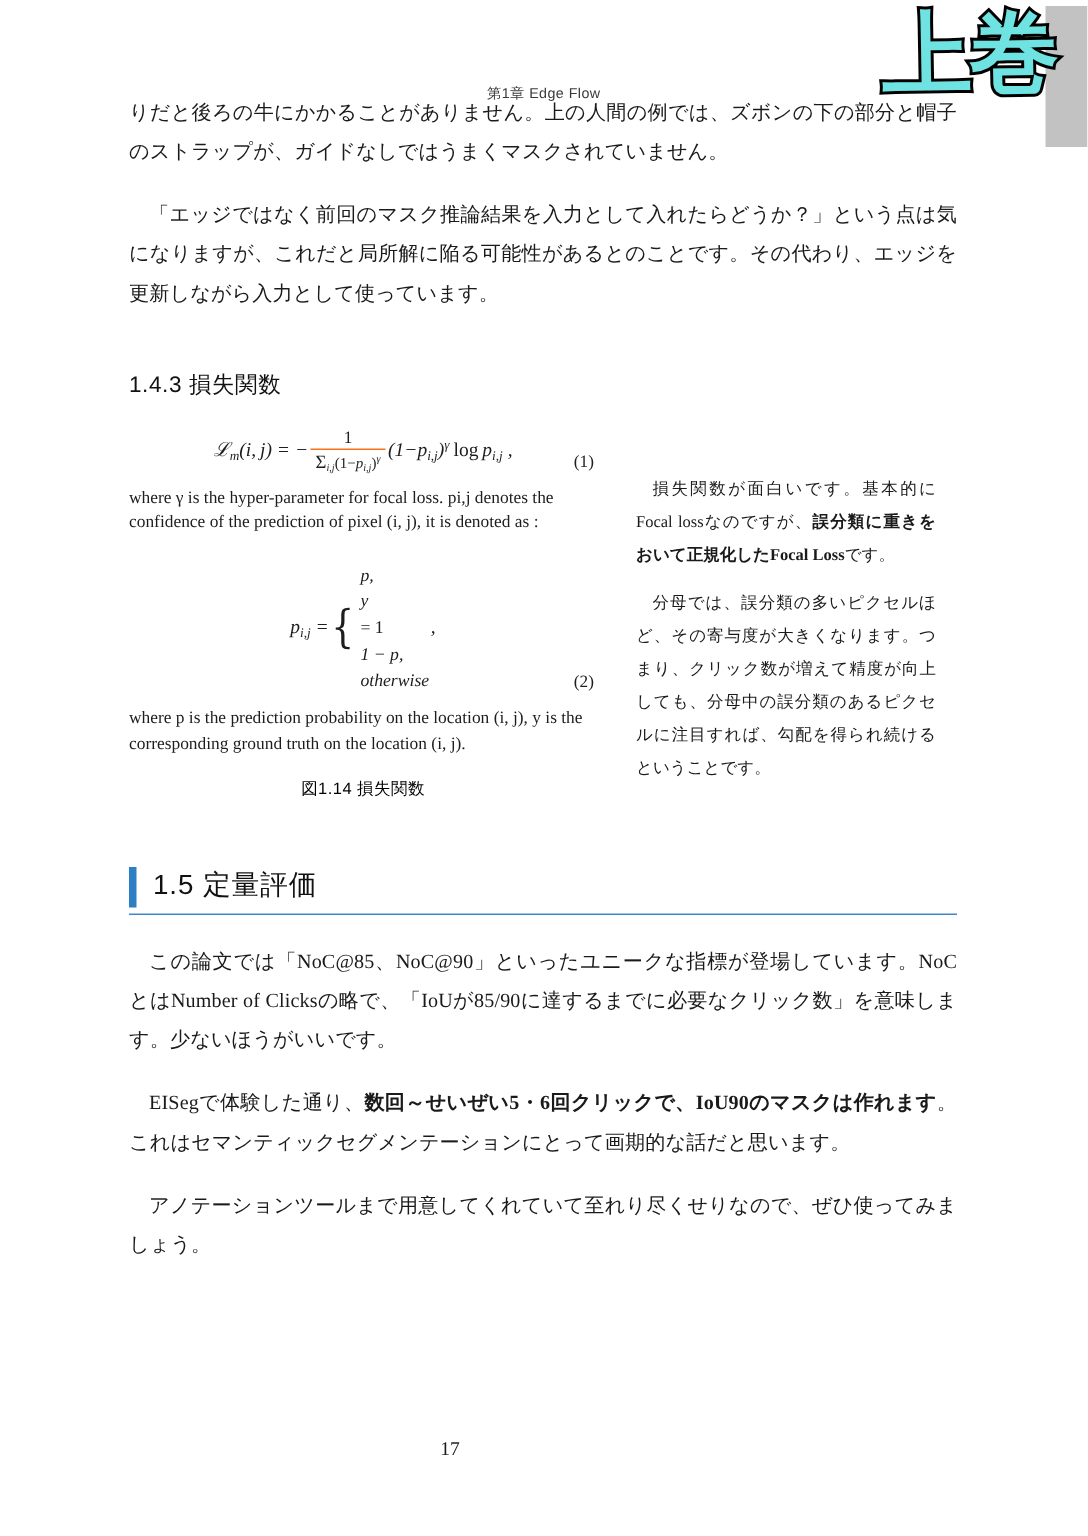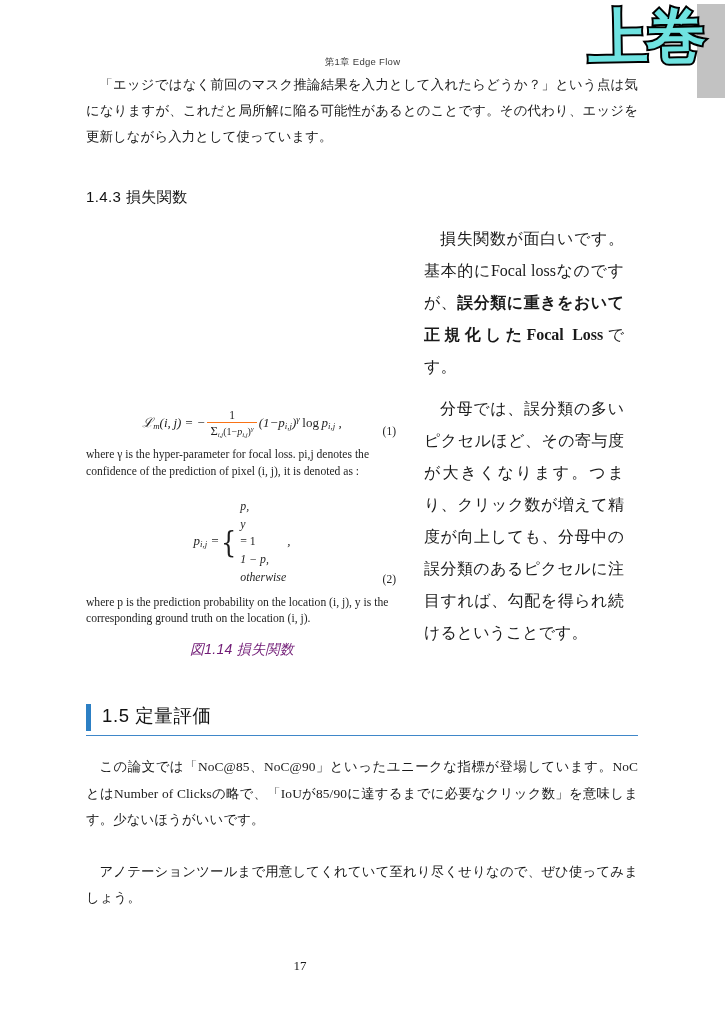--- a/index.html
+++ b/index.html
@@ -156,31 +156,30 @@
     font-family: "DejaVu Serif", serif;
     transform: scaleX(.8);
   }
   .cases .rows { display: inline-block; text-align: left; margin-left: 2px; font-size: 11.8px; }
   .cases .rows span { display: block; white-space: nowrap; line-height: 1.5; }
   .cases .rows .w1 { display: inline-block; width: 40px; }
 
   .figcaption {
     text-align: center;
     font-family: "Liberation Sans", "DejaVu Sans", sans-serif;
-    font-size: 14px;
-    color: #701a75;
+    font-size: 11px;
+    color: #000000;
     margin-top: 14px;
     letter-spacing: .3px;
-    font-style: italic;
   }
 
   
   p.note {
     margin: 0 0 10px 0;
-    font-size: 16px;
+    font-size: 11px;
     line-height: 2.0;
     text-align: justify;
     text-justify: inter-character;
   }
   p.note.indent { text-indent: 1em; }
   p.note b { font-weight: 700; }
 
   
   .h2wrap {
     position: relative;
@@ -224,20 +223,21 @@
 <div class="page">
 
   <div class="edge-tab"></div>
 
   <div class="running-header">第1章 Edge Flow</div>
 
   <div class="volume-stamp">上巻</div>
 
   <div class="content">
 
+    <p class="body">りだと後ろの牛にかかることがありません。上の人間の例では、ズボンの下の部分と帽子のストラップが、ガイドなしではうまくマスクされていません。</p>
 
     <div class="gap-sm"></div>
 
     <p class="body indent">「エッジではなく前回のマスク推論結果を入力として入れたらどうか？」という点は気になりますが、これだと局所解に陥る可能性があるとのことです。その代わり、エッジを更新しながら入力として使っています。</p>
 
     <div class="gap-sm"></div>
 
 
     <h3 class="h3">1.4.3 損失関数</h3>
 
@@ -279,20 +279,21 @@
 
     <div class="h2wrap">
       <span class="h2bar"></span>
       <h2 class="h2">1.5 定量評価</h2>
     </div>
 
     <p class="body indent">この論文では「NoC@85、NoC@90」といったユニークな指標が登場しています。NoCとはNumber of Clicksの略で、「IoUが85/90に達するまでに必要なクリック数」を意味します。少ないほうがいいです。</p>
 
     <div class="gap-sm"></div>
 
+    <p class="body indent"><span>EISegで体験した通り、</span><b>数回～せいぜい5・6回クリックで、IoU90のマスクは作れます</b><span>。これはセマンティックセグメンテーションにとって画期的な話だと思います。</span></p>
 
     <div class="gap-sm"></div>
 
     <p class="body indent">アノテーションツールまで用意してくれていて至れり尽くせりなので、ぜひ使ってみましょう。</p>
 
   </div>
 
   <div class="folio">17</div>
 
 </div>

